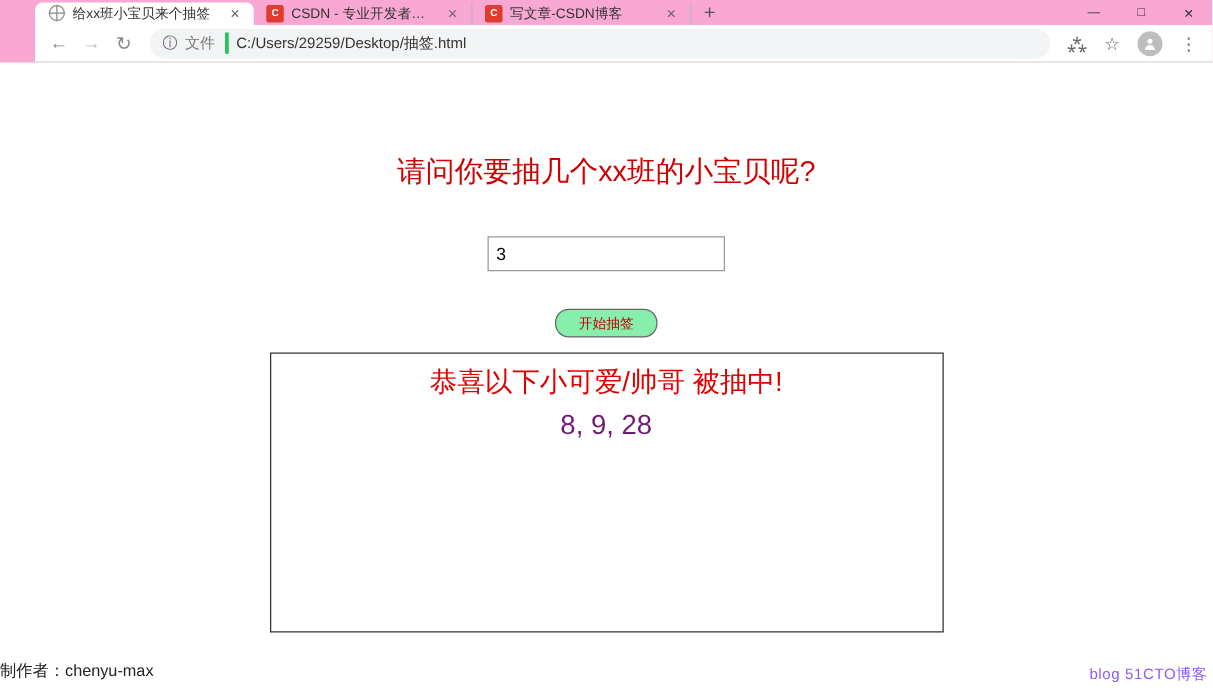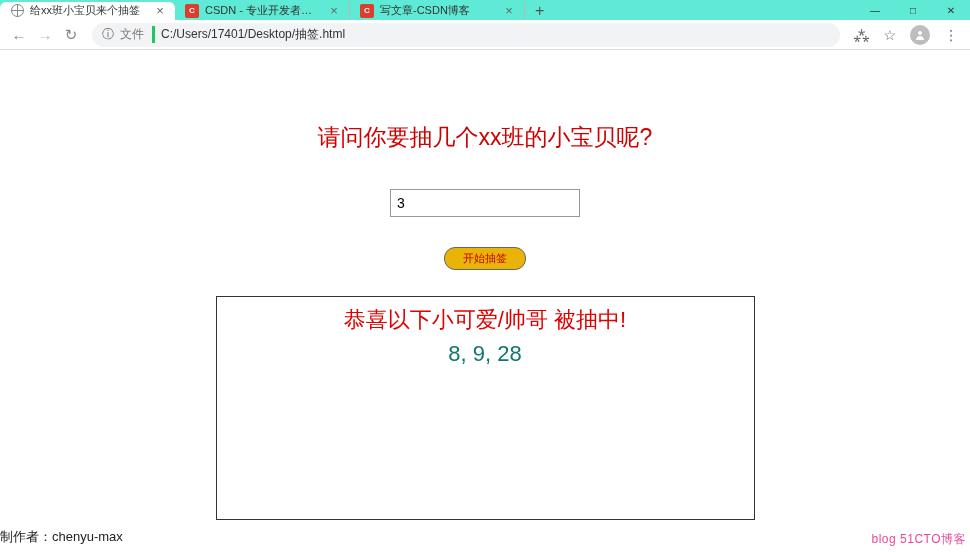--- a/index.html
+++ b/index.html
@@ -1,19 +1,19 @@
 <!DOCTYPE html>
 <html><head>
   <meta charset="utf-8">
   <style>
     * { margin: 0; padding: 0; box-sizing: border-box; }
     body { font-family: "Microsoft YaHei", Arial, sans-serif; background: #fff; width: 970px; height: 552px; overflow: hidden; position: relative; }
     
     
-    .browser-chrome { background: #5eead4; }
+    .browser-chrome { background: #f9a8d4; padding-left: 28px; }
     .tab-bar { display: flex; align-items: center; height: 20px; padding-top: 1px; }
     .tab { display: flex; align-items: center; height: 18px; padding: 0 8px 0 10px; font-size: 11px; color: #333; border-right: 1px solid #b8b8b8; max-width: 175px; min-width: 175px; position: relative; }
     .tab.active { background: #fff; border-top-left-radius: 6px; border-top-right-radius: 6px; border-right: none; }
     .tab-favicon { width: 14px; height: 14px; margin-right: 6px; flex-shrink: 0; display: inline-flex; align-items: center; justify-content: center; }
     .tab-title { white-space: nowrap; overflow: hidden; text-overflow: ellipsis; flex: 1; }
     .tab-close { margin-left: 6px; font-size: 13px; color: #666; width: 14px; text-align: center; }
     .new-tab { padding: 0 10px; font-size: 16px; color: #555; }
     .window-controls { margin-left: auto; display: flex; }
     .window-btn { width: 38px; height: 18px; display: flex; align-items: center; justify-content: center; font-size: 10px; color: #333; }
     
@@ -24,27 +24,27 @@
     .url-file-label { color: #777; border-right: 3px solid #22c55e; padding-right: 8px; }
     .url-text { color: #333; }
     .right-icons { display: flex; align-items: center; gap: 14px; padding: 0 6px 0 10px; }
     .right-icon { color: #666; font-size: 14px; }
     .avatar { width: 20px; height: 20px; border-radius: 50%; background: #bdbdbd; display: flex; align-items: center; justify-content: center; color: #fff; font-size: 12px; }
     
     
     .page { text-align: center; padding-top: 72px; }
     .prompt { color: #d00000; font-size: 23px; font-weight: 400; margin-bottom: 36px; }
     .num-input { width: 190px; height: 28px; border: 1px solid #999; padding: 2px 6px; font-size: 14px; margin-bottom: 30px; }
-    .start-btn { border: 1px solid #666; background: #eab308; color: #c00000; font-size: 11px; padding: 3px 18px; border-radius: 11px; margin-bottom: 14px; cursor: pointer; }
+    .start-btn { border: 1px solid #666; background: #86efac; color: #c00000; font-size: 11px; padding: 3px 18px; border-radius: 11px; cursor: pointer; }
     .result-box { width: 539px; height: 224px; border: 1px solid #333; margin: 12px auto; padding-top: 8px; }
     .result-title { color: #e00000; font-size: 22px; font-weight: 400; margin-bottom: 6px; }
-    .result-numbers { color: #0f766e; font-size: 22px; }
+    .result-numbers { color: #701a75; font-size: 22px; }
     .footer { font-size: 13px; color: #222; position: absolute; bottom: 6px; width: 100%; }
     
-    .watermark { position: absolute; right: 4px; bottom: 4px; color: #ec4899; font-size: 12px; letter-spacing: 0.5px; }
+    .watermark { position: absolute; right: 4px; bottom: 4px; color: #8b5cf6; font-size: 12px; letter-spacing: 0.5px; }
     
     .csdn-icon { width: 14px; height: 14px; background: #e03c2e; color: #fff; font-size: 8px; font-weight: bold; display: inline-flex; align-items: center; justify-content: center; border-radius: 2px; }
     .globe-icon { width: 13px; height: 13px; border: 1px solid #888; border-radius: 50%; position: relative; }
     .globe-icon::before { content:""; position:absolute; left:5px; top:-1px; width:1px; height:13px; background:#888; }
     .globe-icon::after { content:""; position:absolute; top:5px; left:-1px; height:1px; width:13px; background:#888; }
   </style>
 </head>
 <body>
 
 <div class="browser-chrome">
@@ -77,21 +77,21 @@
       <div class="window-btn">✕</div>
     </div>
   </div>
   <div class="addr-bar">
     <div class="nav-btn">←</div>
     <div class="nav-btn disabled">→</div>
     <div class="nav-btn">↻</div>
     <div class="url-box">
       <span>ⓘ</span>
       <span class="url-file-label">文件</span>
-      <span class="url-text">C:/Users/17401/Desktop/抽签.html</span>
+      <span class="url-text">C:/Users/29259/Desktop/抽签.html</span>
     </div>
     <div class="right-icons">
       <span class="right-icon">⁂</span>
       <span class="right-icon">☆</span>
       <span class="avatar">
           <svg width="12" height="12" viewBox="0 0 24 24" fill="#fff">
             <circle cx="12" cy="8" r="4"></circle>
             <path d="M4 22c0-4.4 3.6-8 8-8s8 3.6 8 8"></path>
           </svg>
         </span>

